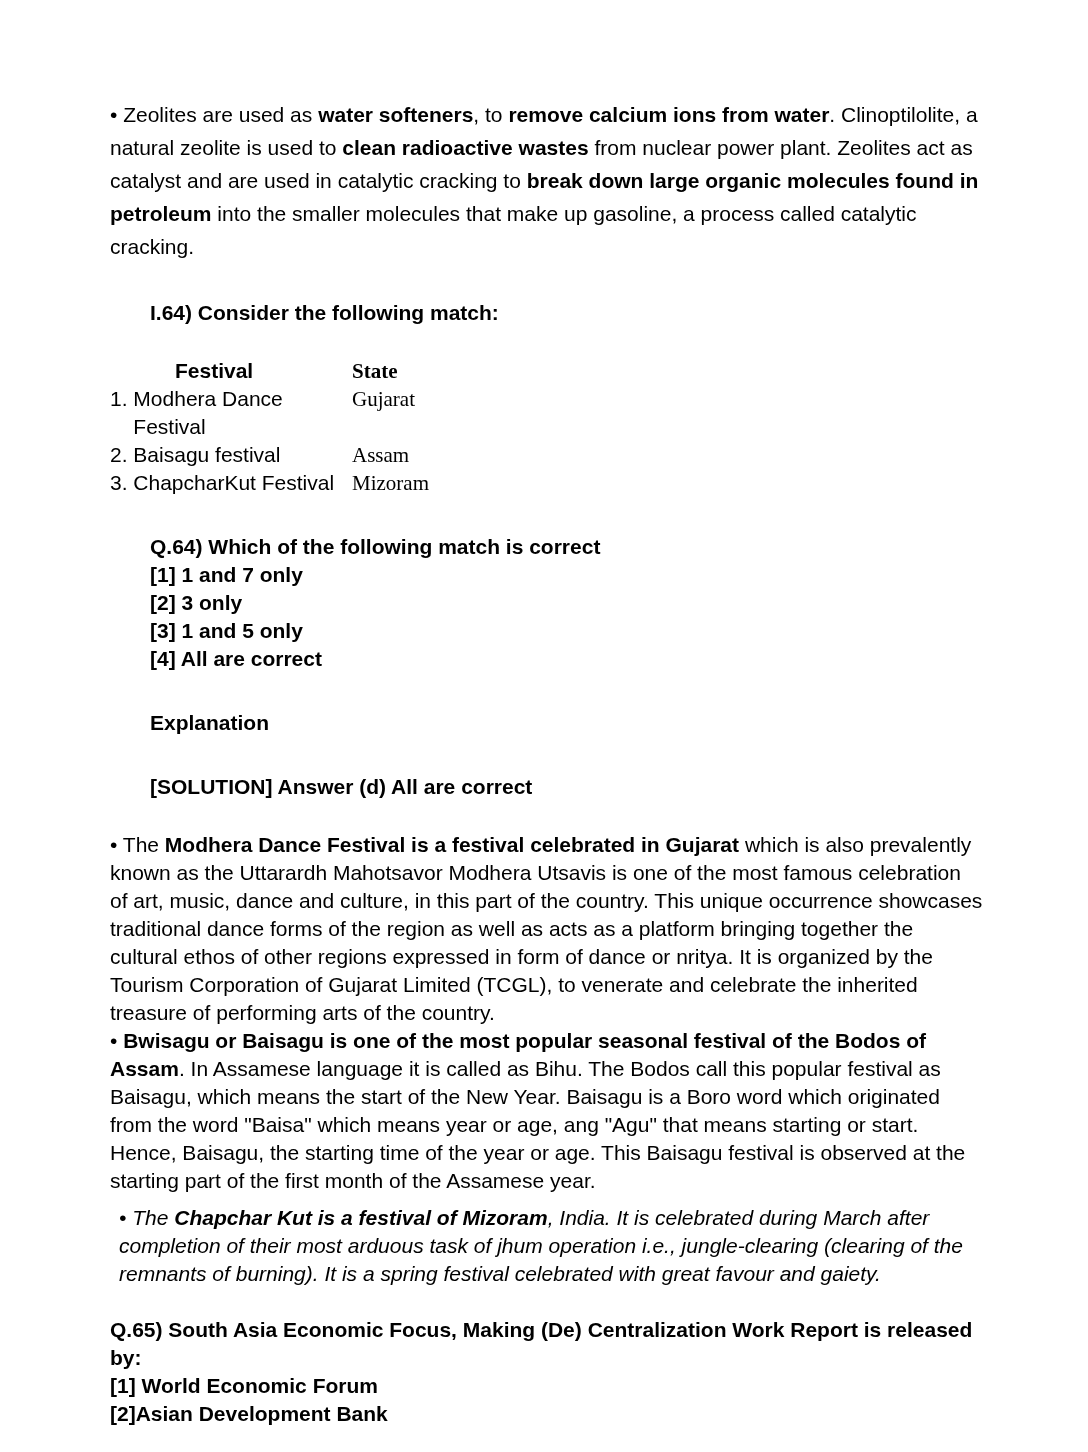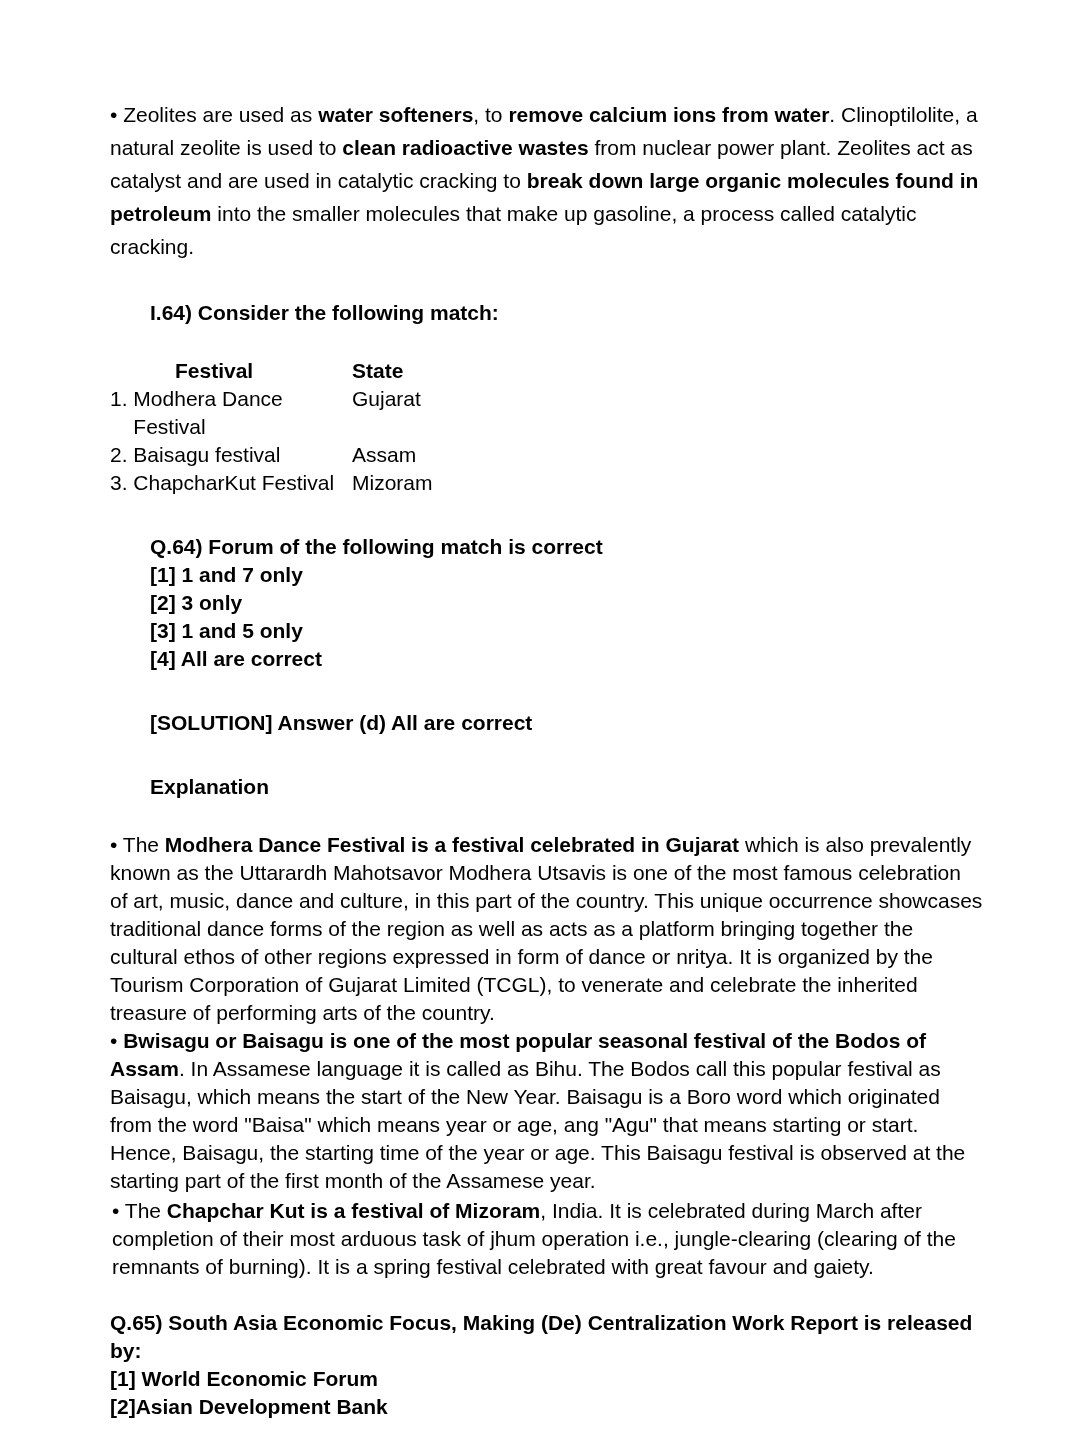--- a/index.html
+++ b/index.html
@@ -37,20 +37,21 @@
     display: flex;
     align-items: flex-start;
   }
   .t-col-festival {
     width: 242px;
     white-space: pre-wrap;
     flex: 0 0 auto;
   }
   .t-col-state {
     flex: 0 0 auto;
+    font-family: Liberation Serif, serif;
   }
   .t-header {
     font-weight: bold;
   }
   .t-header .t-col-festival {
     padding-left: 65px;
     box-sizing: border-box;
   }
   .options .heading-line {
     margin: 0;
@@ -79,37 +80,37 @@
       <div class="t-col-festival">2. Baisagu festival</div>
       <div class="t-col-state">Assam</div>
     </div>
     <div class="t-row">
       <div class="t-col-festival">3. ChapcharKut Festival</div>
       <div class="t-col-state">Mizoram</div>
     </div>
   </div>
 
   <div class="mt-lg">
-    <div class="heading-line">Q.64) Forum of the following match is correct</div>
+    <div class="heading-line">Q.64) Which of the following match is correct</div>
     <div class="options">
       <div class="heading-line">[1] 1 and 7 only</div>
       <div class="heading-line">[2] 3 only</div>
       <div class="heading-line">[3] 1 and 5 only</div>
       <div class="heading-line">[4] All are correct</div>
     </div>
   </div>
 
+  <div class="heading-line mt-lg">Explanation</div>
+
   <div class="heading-line mt-lg">[SOLUTION] Answer (d) All are correct</div>
-
-  <div class="heading-line mt-lg">Explanation</div>
 
   <div class="mt-md">
     <p class="body-para" style="margin:0;"><span>• The </span><span style="font-weight: bold;">Modhera Dance Festival is a festival celebrated in Gujarat</span><span> which is also prevalently known as the Uttarardh Mahotsavor Modhera Utsavis is one of the most famous celebration of art, music, dance and culture, in this part of the country. This unique occurrence showcases traditional dance forms of the region as well as acts as a platform bringing together the cultural ethos of other regions expressed in form of dance or nritya. It is organized by the Tourism Corporation of Gujarat Limited (TCGL), to venerate and celebrate the inherited treasure of performing arts of the country.</span></p>
     <p class="body-para" style="margin:0;"><span>• </span><span style="font-weight: bold;">Bwisagu or Baisagu is one of the most popular seasonal festival of the Bodos of Assam</span><span>. In Assamese language it is called as Bihu. The Bodos call this popular festival as Baisagu, which means the start of the New Year. Baisagu is a Boro word which originated from the word "Baisa" which means year or age, ang "Agu" that means starting or start. Hence, Baisagu, the starting time of the year or age. This Baisagu festival is observed at the starting part of the first month of the Assamese year.</span></p>
-    <p class="body-para" style="margin:2px;"><span>• The </span><span style="font-weight: bold;">Chapchar Kut is a festival of Mizoram</span><span>, India. It is celebrated during March after completion of their most arduous task of jhum operation i.e., jungle-clearing (clearing of the remnants of burning). It is a spring festival celebrated with great favour and gaiety.</span></p>
+    <p class="body-para" style="margin:9px;font-style:italic;"><span>• The </span><span style="font-weight: bold;">Chapchar Kut is a festival of Mizoram</span><span>, India. It is celebrated during March after completion of their most arduous task of jhum operation i.e., jungle-clearing (clearing of the remnants of burning). It is a spring festival celebrated with great favour and gaiety.</span></p>
   </div>
 
   <div class="mt-sm">
     <div class="heading-line">Q.65) South Asia Economic Focus, Making (De) Centralization Work Report is released by:</div>
     <div class="options">
       <div class="heading-line">[1] World Economic Forum</div>
       <div class="heading-line">[2]Asian Development Bank</div>
     </div>
   </div>
 

